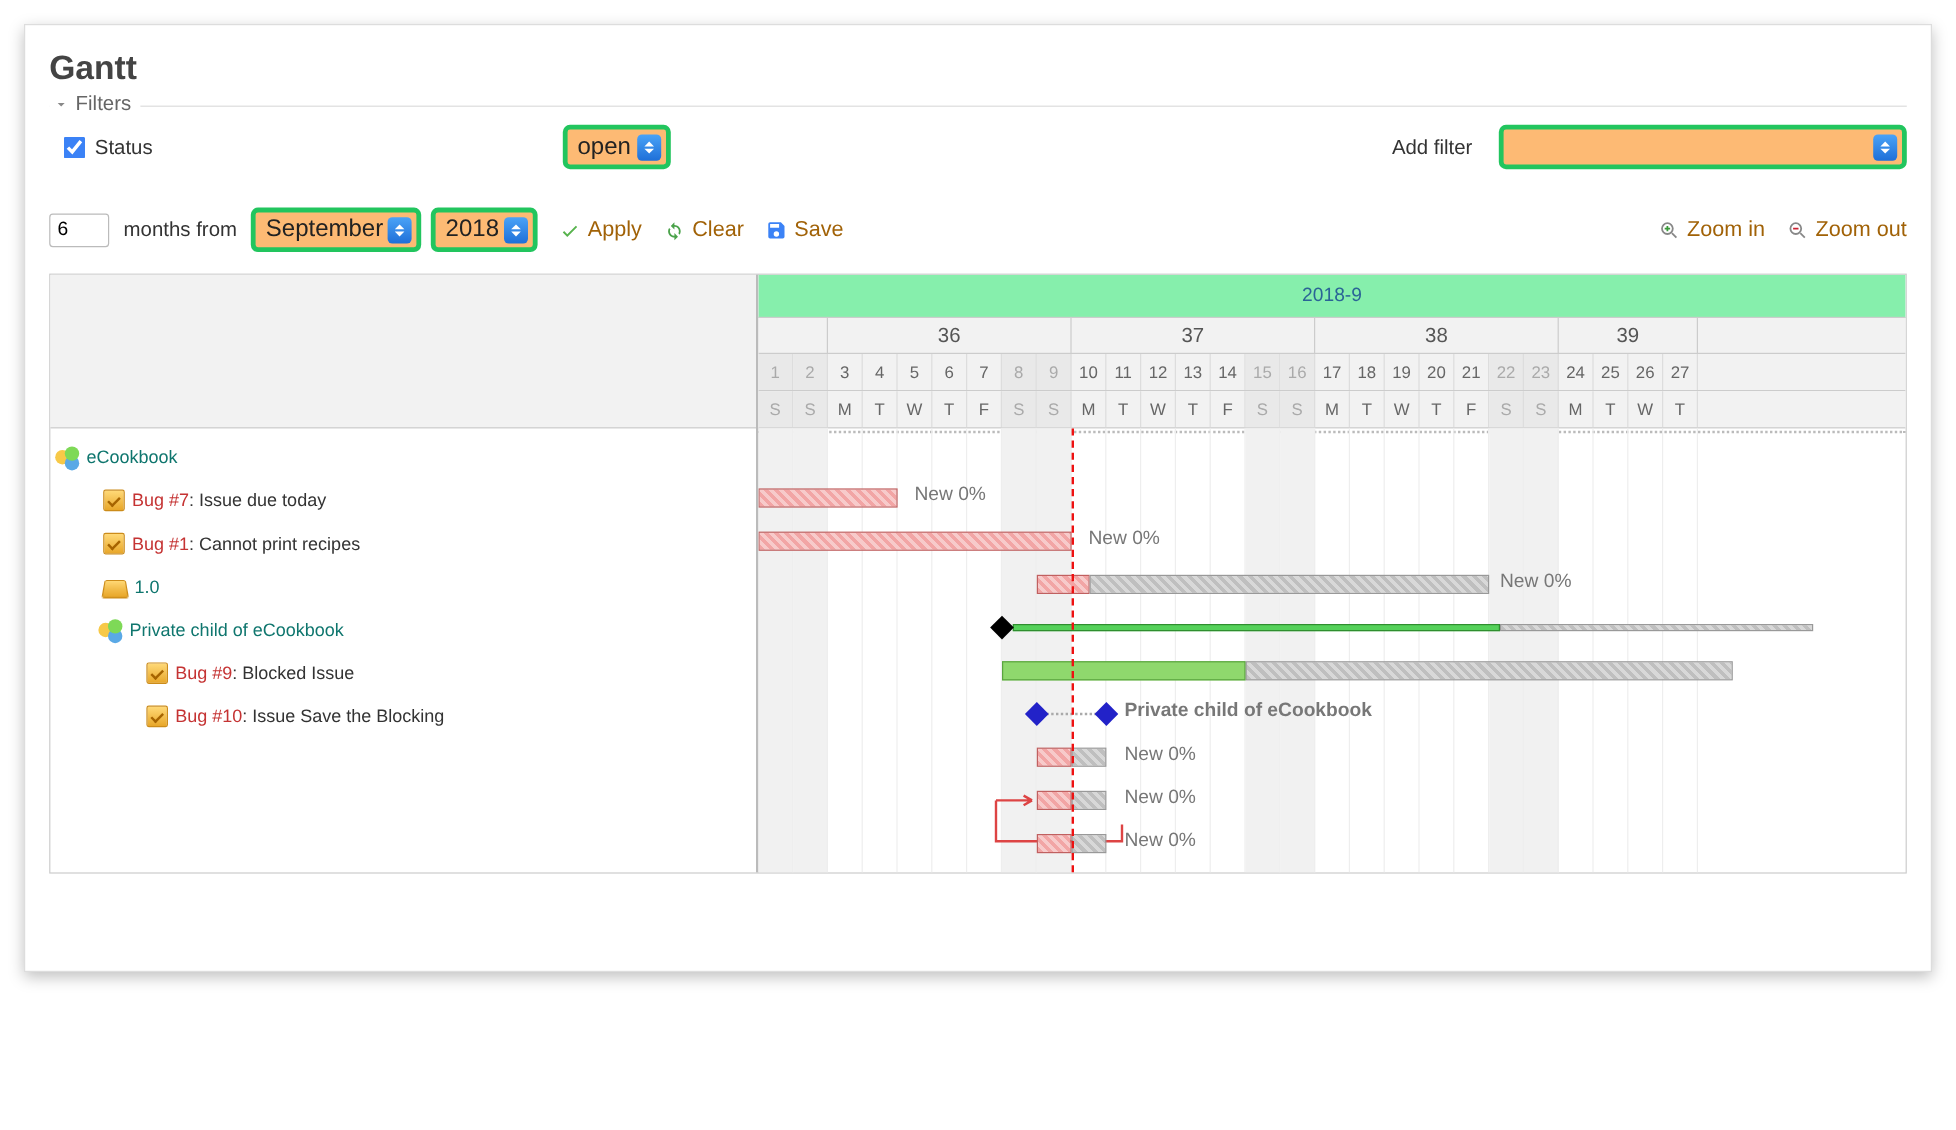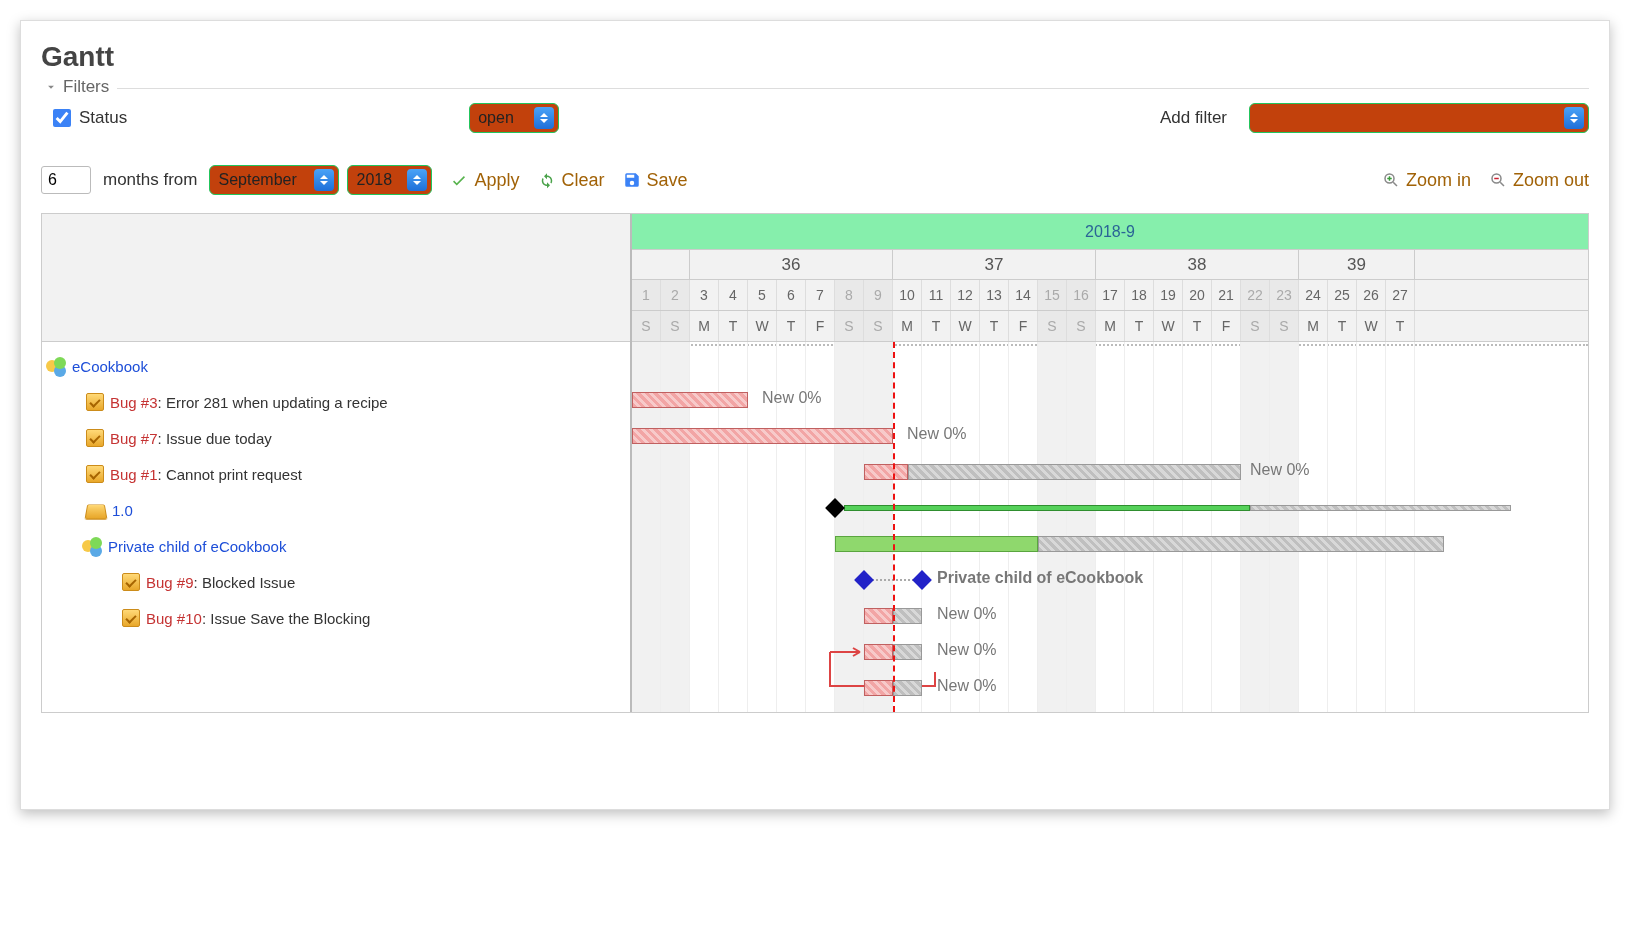--- a/index.html
+++ b/index.html
@@ -66,25 +66,25 @@
     .checkbox-wrap input[type=checkbox] {
       width: 18px;
       height: 18px;
       accent-color: #3b82f6;
     }
     .checkbox-wrap label {
       color: #333;
       font-size: 17px;
     }
     .select-control {
-      font-size: 16px;
+      font-size: 20px;
       padding: 3px 4px;
-      border: 1px solid #22c55e;
+      border: 4px solid #22c55e;
       border-radius: 6px;
-      background: #c2410c;
+      background: #fdba74;
       position: relative;
       display: inline-flex;
       align-items: center;
       min-width: 90px;
     }
     .select-control .value { padding: 0 4px; color: #222; }
     .select-control .select-btn {
       display: inline-flex;
       flex-direction: column;
       align-items: center;
@@ -235,21 +235,21 @@
     }
     .tree-row {
       height: 36px;
       display: flex;
       align-items: center;
       padding-left: 4px;
       white-space: nowrap;
     }
     .tree-row .indent { display: inline-block; }
     .tree-row .link-red { color: #c53333; }
-    .tree-row .link-blue { color: #1d4ed8; }
+    .tree-row .link-blue { color: #0f766e; }
     .tree-row .tx { color: #333; }
     .icon-proj {
       width: 20px; height: 18px; display: inline-block; position: relative; margin-right: 6px;
     }
     .icon-proj::before {
       content: ""; position: absolute; left: 0; top: 3px;
       width: 12px; height: 12px; background: #f7c948; border-radius: 50%;
     }
     .icon-proj::after {
       content: ""; position: absolute; left: 8px; top: 0;
@@ -463,34 +463,28 @@
       <div class="left-header"></div>
       <div class="tree" id="tree">
           <div class="tree-row">
             <span class="indent" style="width: 0px;"></span>
             <span class="icon-proj"></span>
             <a class="link-blue">eCookbook</a>
           </div>
           <div class="tree-row">
             <span class="indent" style="width: 40px;"></span>
             <span class="icon-issue"></span>
-            <a class="link-red">Bug #3</a>
-            <span class="tx">: Error 281 when updating a recipe</span>
-          </div>
-          <div class="tree-row">
-            <span class="indent" style="width: 40px;"></span>
-            <span class="icon-issue"></span>
             <a class="link-red">Bug #7</a>
             <span class="tx">: Issue due today</span>
           </div>
           <div class="tree-row">
             <span class="indent" style="width: 40px;"></span>
             <span class="icon-issue"></span>
             <a class="link-red">Bug #1</a>
-            <span class="tx">: Cannot print request</span>
+            <span class="tx">: Cannot print recipes</span>
           </div>
           <div class="tree-row">
             <span class="indent" style="width: 40px;"></span>
             <span class="icon-version"></span>
             <a class="link-blue">1.0</a>
           </div>
           <div class="tree-row">
             <span class="indent" style="width: 36px;"></span>
             <span class="icon-proj"></span>
             <a class="link-blue">Private child of eCookbook</a>

